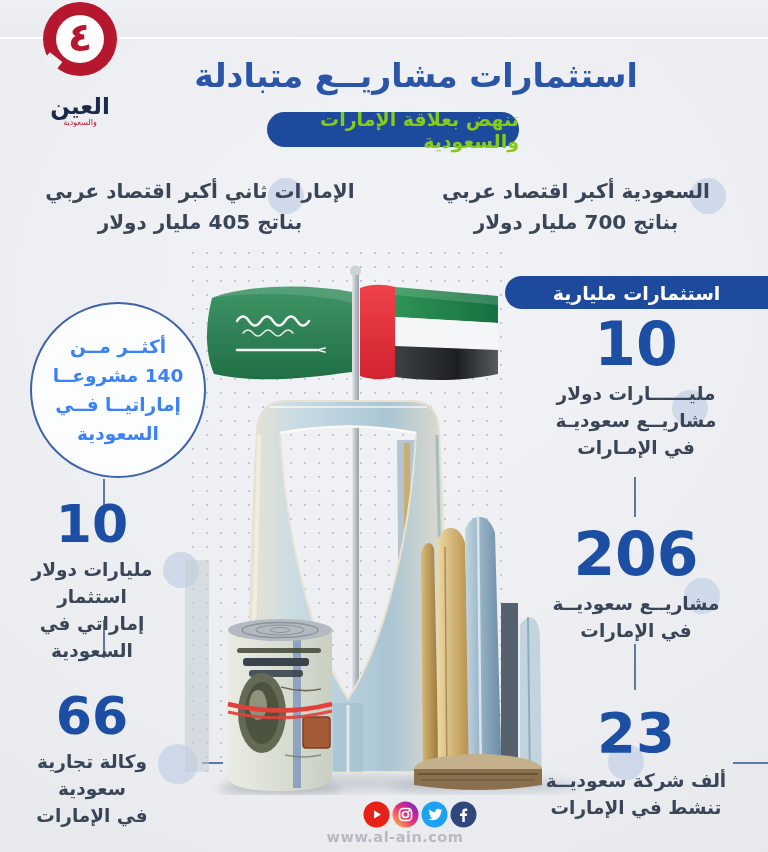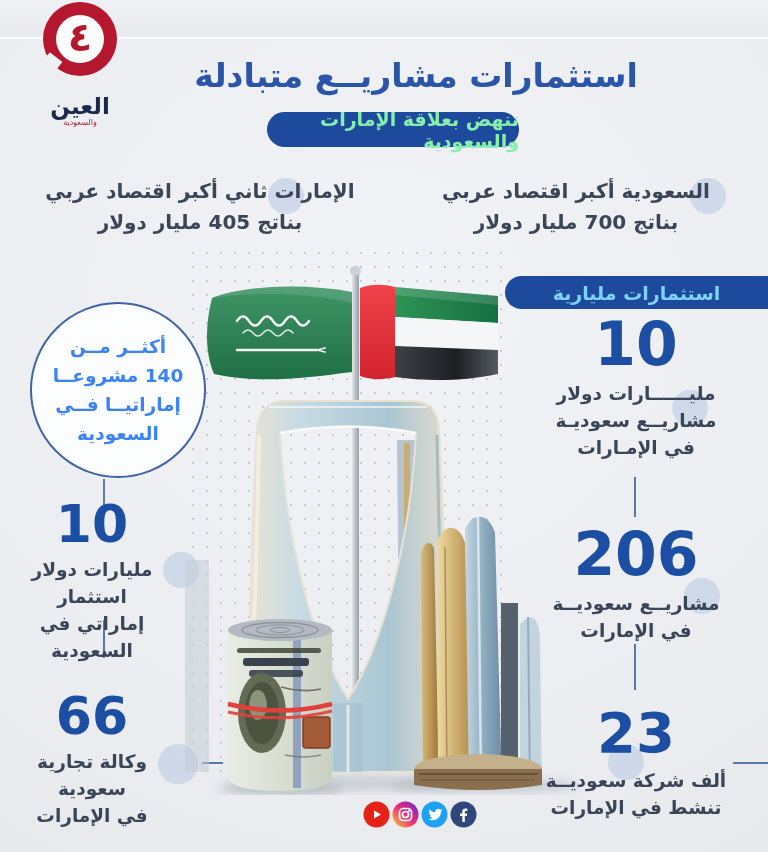--- a/index.html
+++ b/index.html
@@ -17,36 +17,36 @@
   .logo-mark .inner{width:48px;height:48px;border-radius:50%;background:#fdfdfd;
     display:flex;align-items:center;justify-content:center;}
   .logo-mark .glyph{color:#b5172f;font-size:40px;font-weight:700;line-height:1;transform:translateY(-2px);}
   .logo-gap{position:absolute;left:2px;bottom:10px;width:16px;height:10px;background:#eef0f3;transform:rotate(38deg);}
   .logo-name{color:#1b2a4a;font-weight:700;font-size:23px;line-height:1.05;margin-top:18px;}
   .logo-sub{color:#b5172f;font-size:8px;letter-spacing:1px;}
   
   .title{position:absolute;top:56px;left:166px;width:500px;text-align:center;
     color:#2a55a8;font-size:33px;font-weight:700;}
   .subpill{position:absolute;top:112px;left:267px;width:252px;height:35px;border-radius:18px;
-    background:#1e4a9e;color:#86efac;font-size:19px;font-weight:700;
+    background:#1e4a9e;color:#84cc16;font-size:19px;font-weight:700;
     display:flex;align-items:center;justify-content:center;}
   
   .intro{position:absolute;width:330px;text-align:center;color:#3a4557;
     font-size:20px;font-weight:600;line-height:31px;z-index:3;}
   .intro.saudi{top:176px;left:411px;}
   .intro.uae{top:176px;left:35px;}
   
   .accent{position:absolute;width:36px;height:36px;border-radius:50%;background:#c7d3e7;opacity:.8;z-index:1;}
   
   .dots{position:absolute;left:186px;top:246px;width:320px;height:530px;
     background-image:radial-gradient(#c6cad2 1.2px, transparent 1.4px);
     background-size:14px 14px;z-index:0;}
   
   .secpill{position:absolute;top:276px;left:505px;width:263px;height:33px;
-    border-radius:17px 0 0 17px;background:#1e4a9e;color:#7dd3fc;font-size:19px;font-weight:700;
+    border-radius:17px 0 0 17px;background:#1e4a9e;color:#ffffff;font-size:19px;font-weight:700;
     display:flex;align-items:center;justify-content:center;z-index:3;}
   
   .stat{position:absolute;text-align:center;z-index:3;}
   .stat .num{color:#1c4fa4;font-weight:700;line-height:1;}
   .stat .lbl{color:#3a4557;font-size:18.5px;font-weight:600;line-height:27px;margin-top:6px;}
   .rcol{left:515px;width:242px;}
   .lcol{left:2px;width:180px;}
   .rcol .num{font-size:60px;}
   .lcol .num{font-size:52px;}
   .vline{position:absolute;width:2px;background:#5b79a8;z-index:2;}
@@ -317,14 +317,15 @@
     </svg>
     <svg class="ic" viewBox="0 0 27 27">
       <circle cx="13.5" cy="13.5" r="13" fill="#1da1f2"></circle>
       <path fill="#ffffff" d="M21.5 9.1c-.5.2-1 .4-1.6.5.6-.4 1-.9 1.2-1.6-.5.3-1.1.6-1.8.7-.5-.6-1.3-.9-2.1-.9-1.6 0-2.9 1.3-2.9 2.9 0 .2 0 .4.1.6-2.4-.1-4.6-1.3-6-3.1-.3.4-.4.9-.4 1.5 0 1 .5 1.9 1.3 2.4-.5 0-.9-.1-1.3-.4v.1c0 1.4 1 2.6 2.3 2.9-.2.1-.5.1-.8.1-.2 0-.4 0-.6-.1.4 1.2 1.5 2 2.7 2-1 .8-2.3 1.2-3.6 1.2h-.7c1.3.8 2.8 1.3 4.4 1.3 5.3 0 8.2-4.4 8.2-8.2v-.4c.6-.4 1.1-.9 1.5-1.5z"></path>
     </svg>
     <svg class="ic" viewBox="0 0 27 27">
       <circle cx="13.5" cy="13.5" r="13" fill="#2f477a"></circle>
       <path fill="#ffffff" d="M14.8 21v-6h2l.4-2.4h-2.4v-1.5c0-.7.2-1.2 1.2-1.2h1.3V7.7c-.2 0-1-.1-1.9-.1-1.9 0-3.1 1.1-3.1 3.2v1.8H10V15h2.3v6h2.5z"></path>
     </svg>
   </div>
+  <div class="siteurl">www.al-ain.com</div>
 
 </div>
 
 </body></html>

